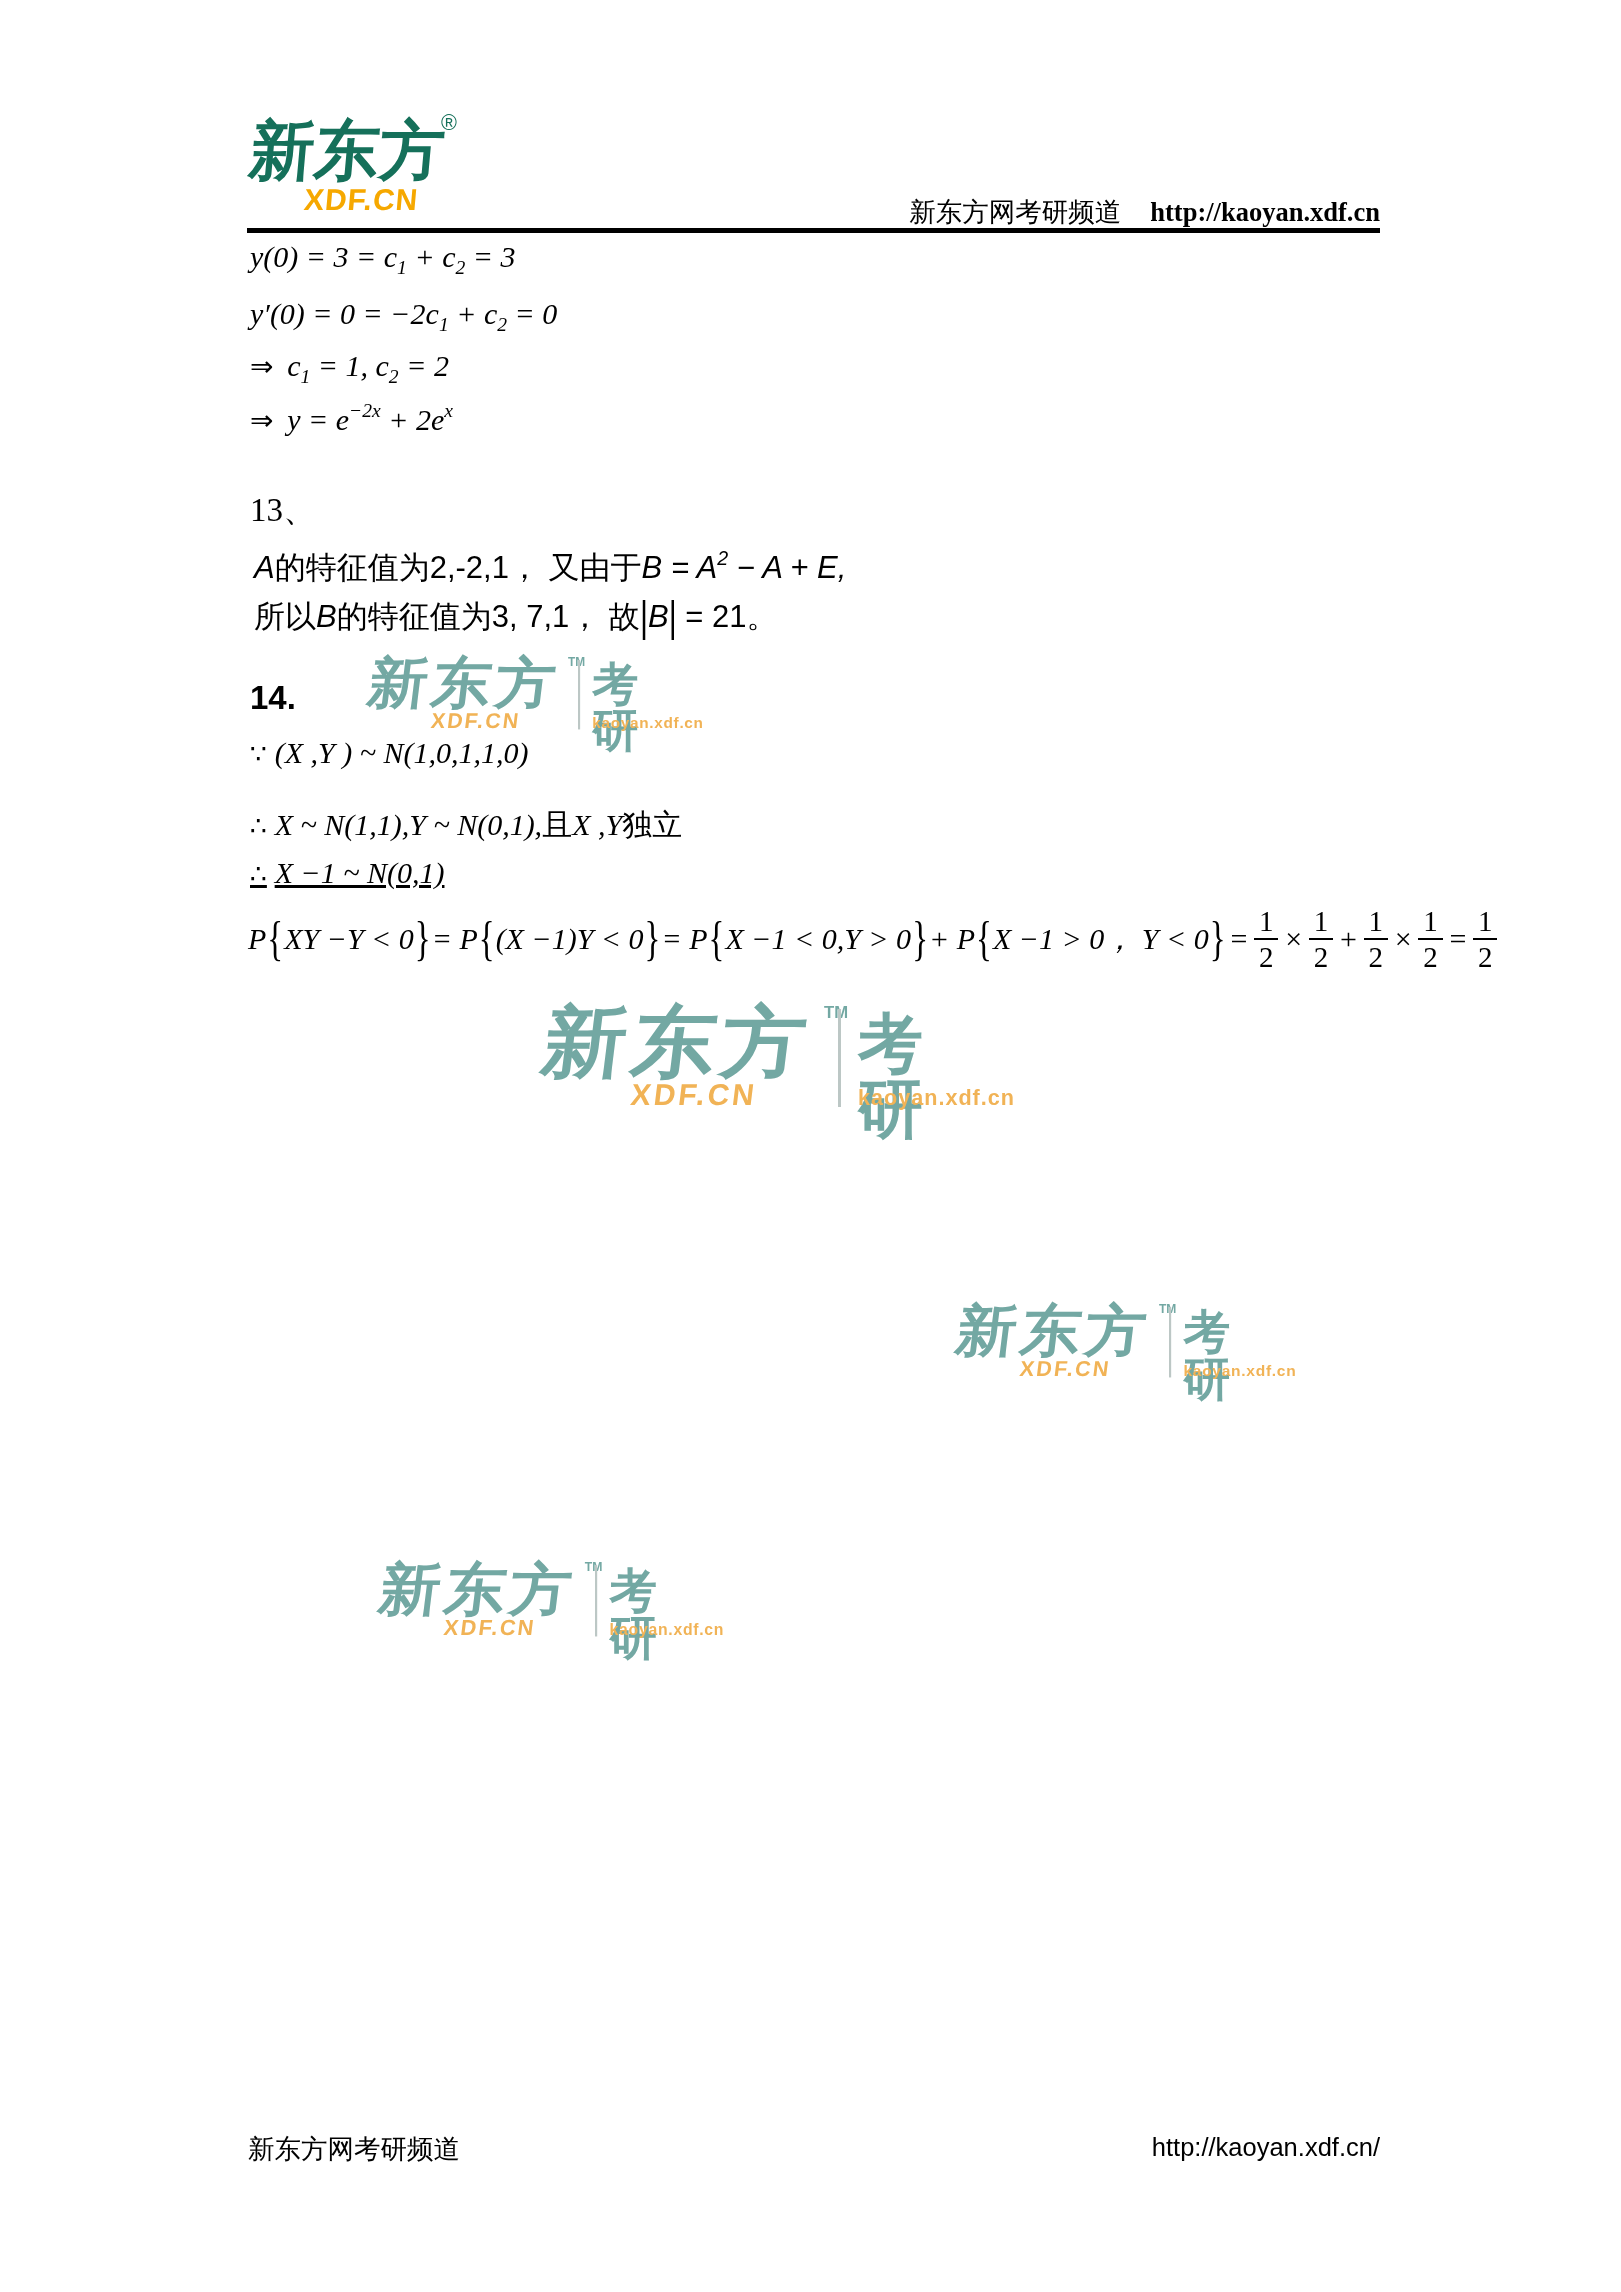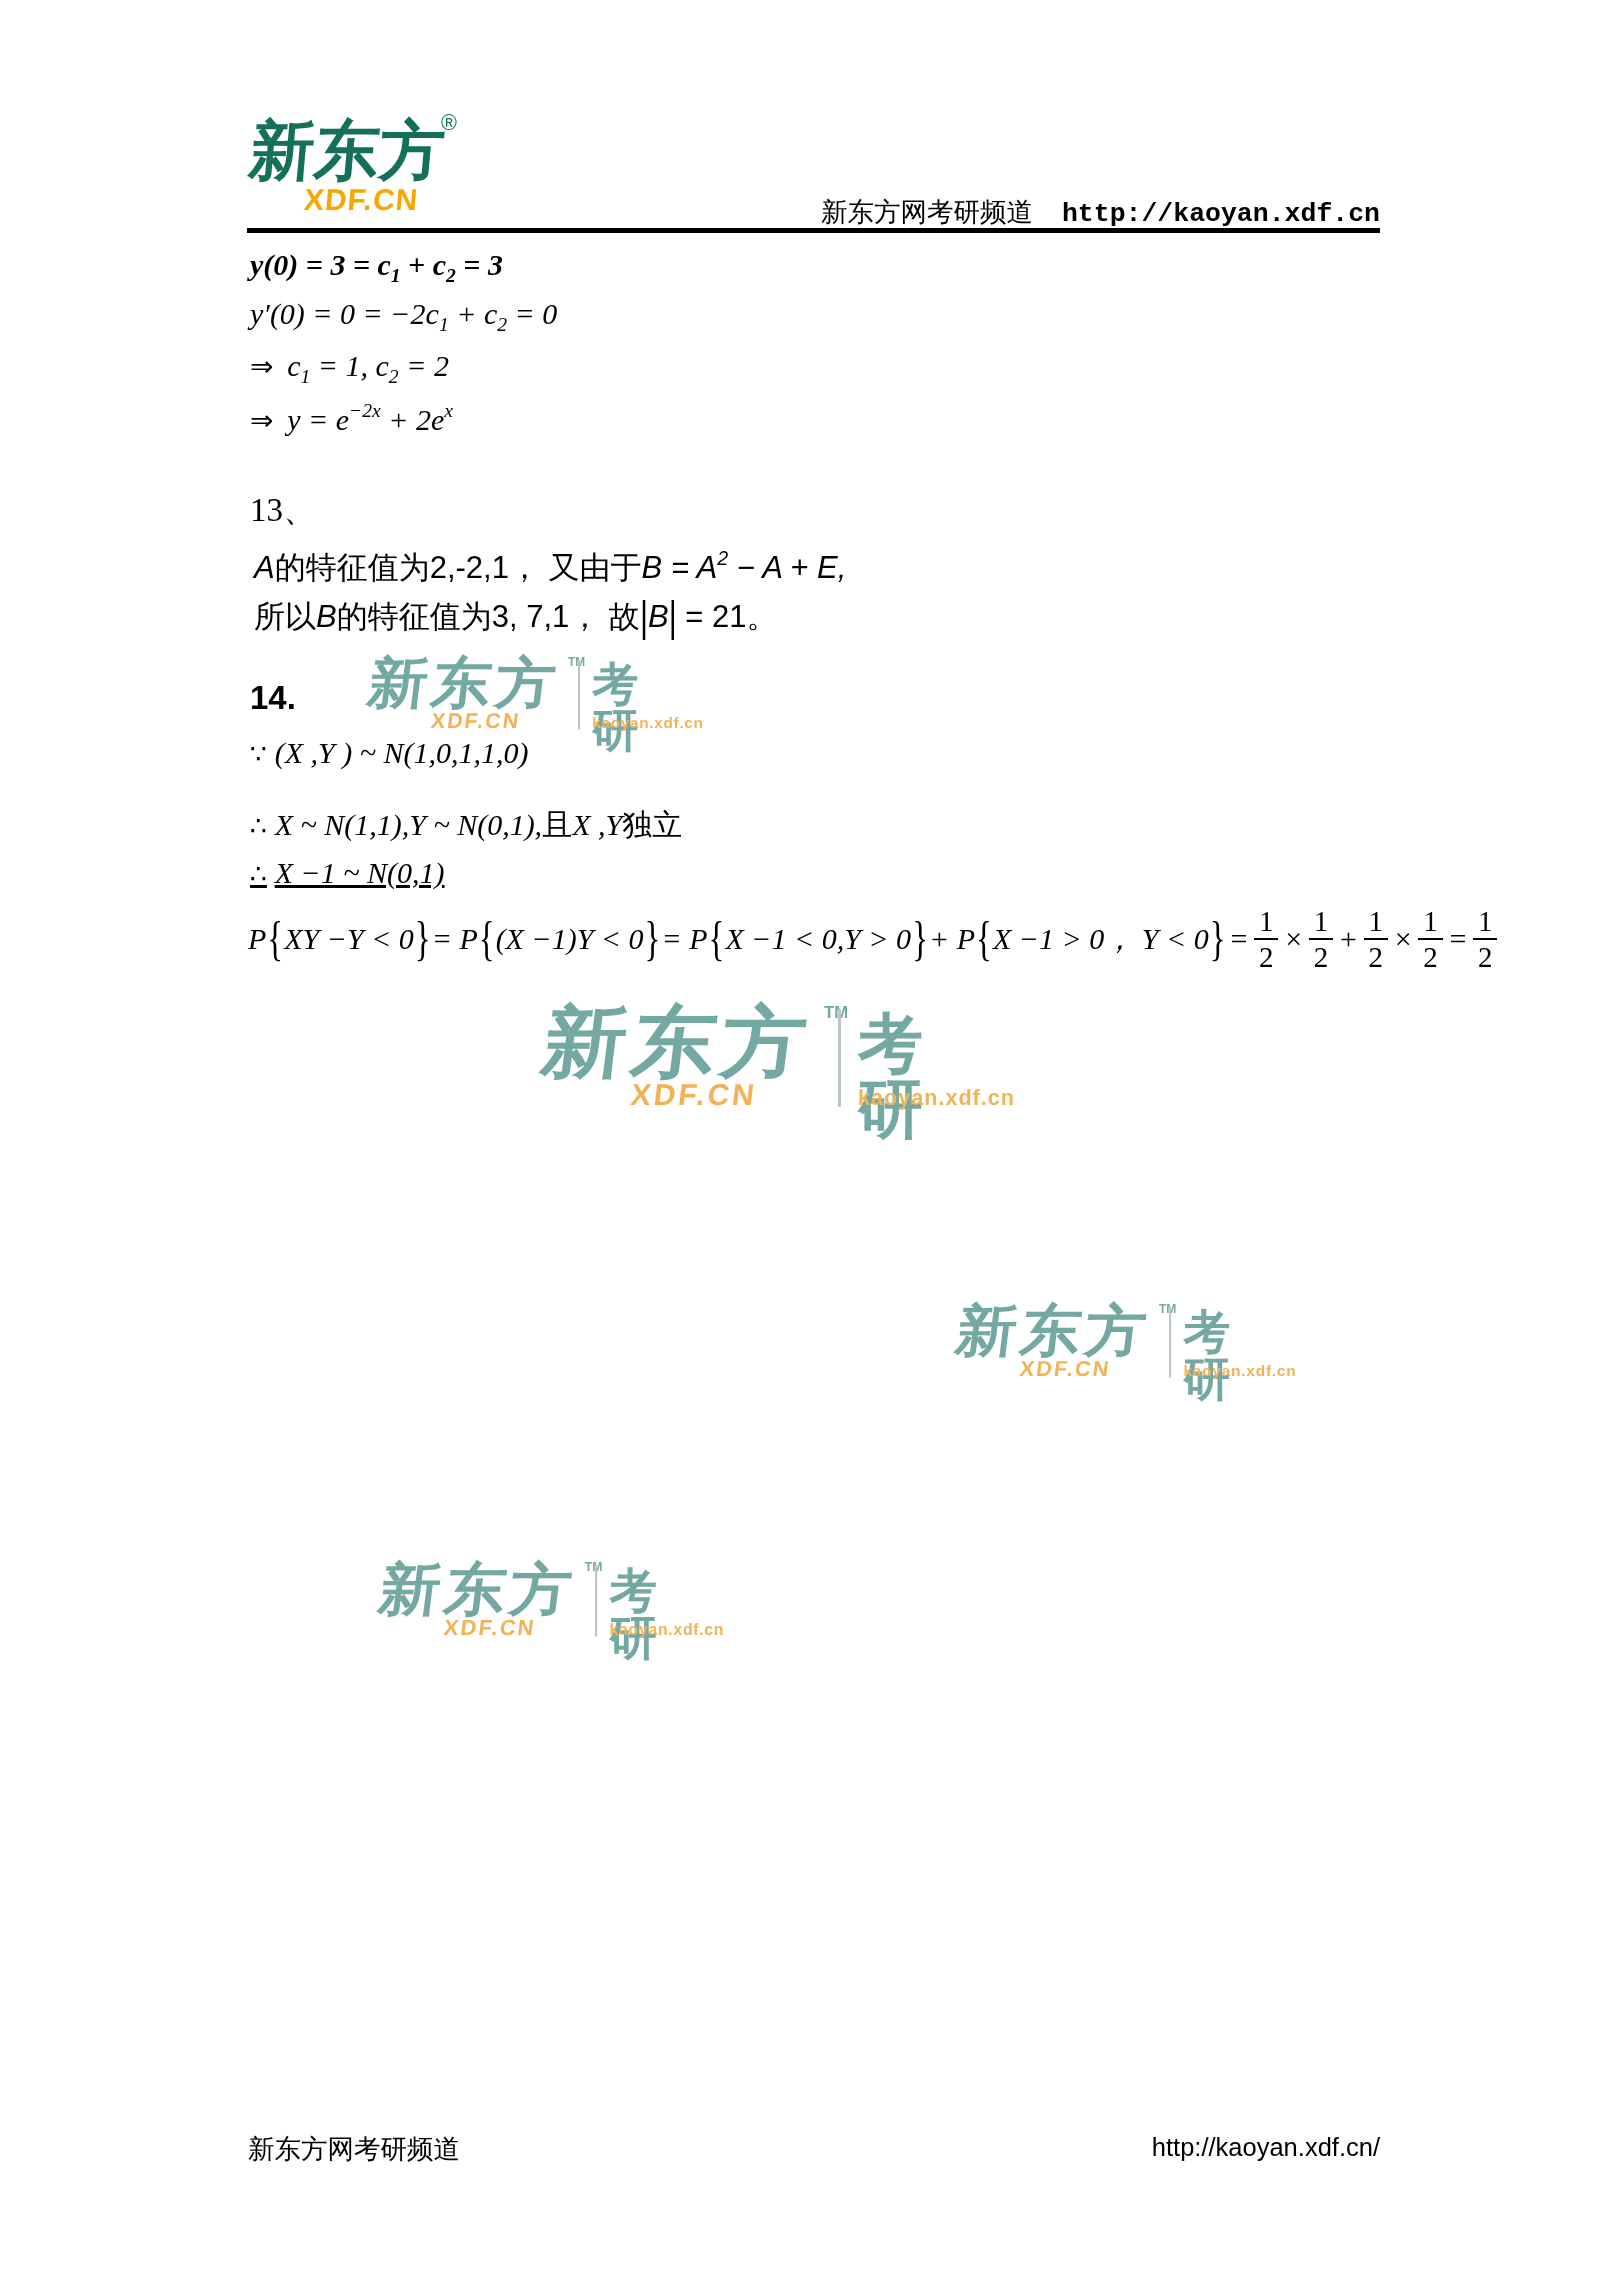--- a/index.html
+++ b/index.html
@@ -25,21 +25,21 @@
     font-size:30px; color:#f6a800; letter-spacing:1px;
     display:inline-block; transform:skewX(-5deg);
   }
 
   
   .header-right {
     position:absolute; right:241px; top:194px; display:flex; align-items:baseline;
     white-space:nowrap;
   }
   .header-channel { font-size:26.5px; font-family:"Liberation Serif",serif; }
-  .header-url { font-size:26.5px; font-family:Liberation Mono, monospace;
+  .header-url { font-size:26.5px; font-family:Liberation Serif, serif;
     font-weight:bold; margin-left:29px; }
   .rule { position:absolute; left:247px; top:228px; width:1133px; height:4.9px; background:#000; }
 
   
   .math {
     position:absolute; left:250px; font-size:30px; font-style:italic;
     font-family:"Liberation Serif","DejaVu Serif","DejaVu Sans",serif;
     white-space:nowrap;
   }
   .math .s  { font-size:19.6px; font-style:italic; vertical-align:-6.9px; }
@@ -119,21 +119,21 @@
     <span class="logo-reg">®</span>
     <span class="logo-sub">XDF.CN</span>
   </div>
 
   <div class="header-right">
     <span class="header-channel">新东方网考研频道</span>
     <span class="header-url">http://kaoyan.xdf.cn</span>
   </div>
   <div class="rule"></div>
 
-  <div class="math" style="top:248px;font-weight:bold;">
+  <div class="math" style="top:240px;">
     <span>y(0) = 3 = c</span><span class="s">1</span><span> + c</span><span class="s">2</span><span> = 3</span>
   </div>
   <div class="math" style="top:297px;">
     <span>y′(0) = 0 = −2c</span><span class="s">1</span><span> + c</span><span class="s">2</span><span> = 0</span>
   </div>
   <div class="math" style="top:349px;">
     <span class="arr">⇒</span><span>c</span><span class="s">1</span><span> = 1, c</span><span class="s">2</span><span> = 2</span>
   </div>
   <div class="math" style="top:400px;">
     <span class="arr">⇒</span><span>y = e</span><span class="p">−2x</span><span> + 2e</span><span class="p">x</span>

